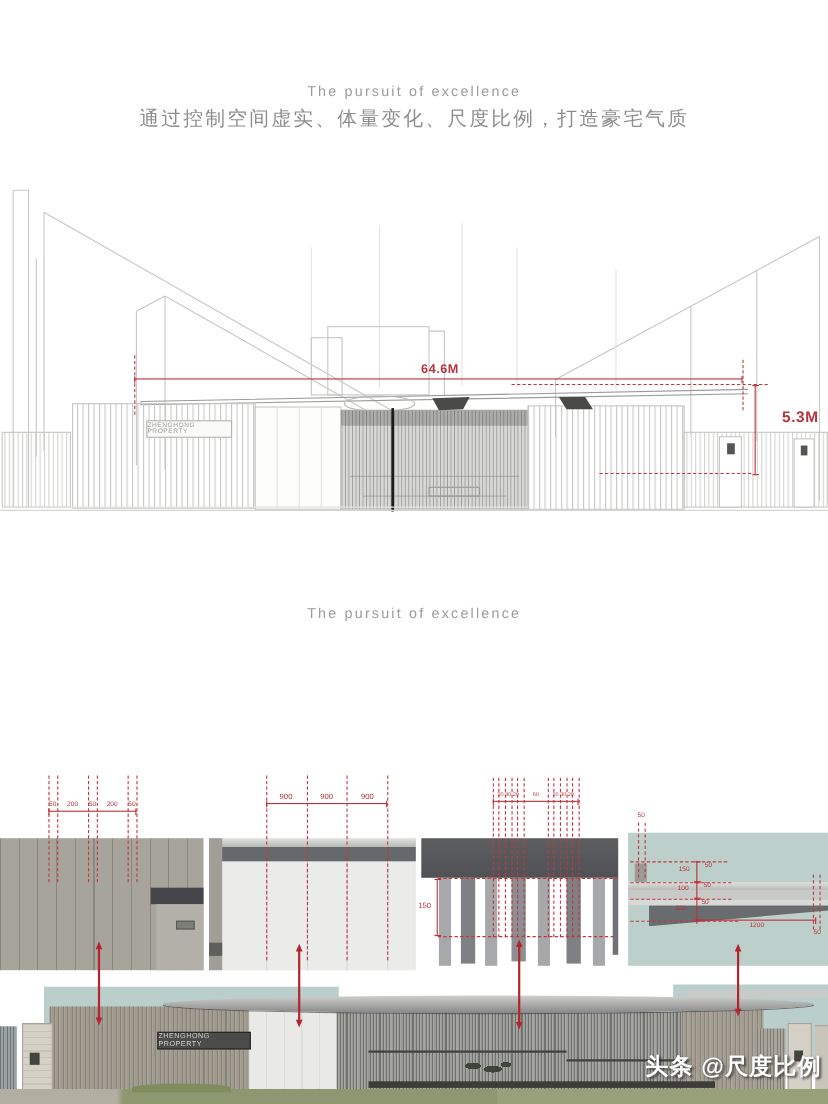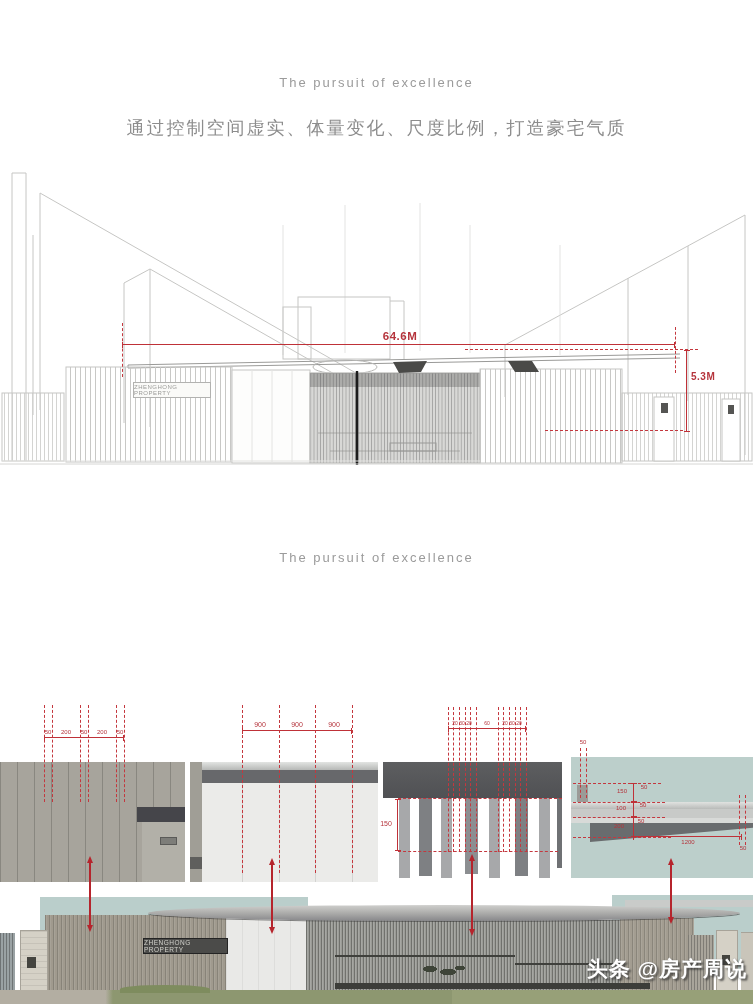--- a/index.html
+++ b/index.html
@@ -20,21 +20,21 @@
   .redh{position:absolute;height:0;border-top:1px solid #bf3138;}
   .redh::before,.redh::after{content:"";position:absolute;top:-3px;width:1px;height:6px;background:#bf3138;}
   .redh::before{left:0;}.redh::after{right:0;}
   .redv{position:absolute;width:0;border-left:1px solid #bf3138;}
   .redv::before,.redv::after{content:"";position:absolute;left:-3px;height:1px;width:6px;background:#bf3138;}
   .redv::before{top:0;}.redv::after{bottom:0;}
   .dim-label{position:absolute;color:#b5343c;font-size:7px;line-height:1;white-space:nowrap;
              transform:translateX(-50%);}
   .dim-label.t6{font-size:6px;}
   .dim-label.t5{font-size:5px;}
-  .dim-label.lg{font-size:10px;transform:none;font-weight:bold;letter-spacing:.5px;}
+  .dim-label.lg{font-size:14px;transform:none;font-weight:bold;letter-spacing:.5px;margin-left:20px;}
   .dim-label.lgc{font-size:11.5px;font-weight:bold;letter-spacing:.5px;}
   
   .conn-arrow{position:absolute;width:2px;background:#b5242c;z-index:30;}
   .conn-arrow::before{content:"";position:absolute;top:-6px;left:-2.5px;border-left:3.5px solid transparent;
       border-right:3.5px solid transparent;border-bottom:7px solid #b5242c;}
   .conn-arrow::after{content:"";position:absolute;bottom:-6px;left:-2.5px;border-left:3.5px solid transparent;
       border-right:3.5px solid transparent;border-top:7px solid #b5242c;}
   
   .panel{position:absolute;}
   .slat-grey{background:#a7a49c;background-image:repeating-linear-gradient(90deg,rgba(60,60,55,.28) 0 1px,rgba(0,0,0,0) 1px 17px);}
@@ -45,21 +45,21 @@
   .watermark{position:absolute;right:6px;top:955px;z-index:40;color:#fff;font-weight:bold;
              font-size:21px;letter-spacing:1px;white-space:nowrap;
              text-shadow:0 0 1px rgba(90,90,90,.6),2px 2px 2px rgba(50,50,50,.75);}
 </style>
 </head>
 <body>
 
 <div class="page">
 
   <div class="sec-sub" style="top:75px;">The pursuit of excellence</div>
-  <div class="sec-desc" style="top:116px;">通过控制空间虚实、体量变化、尺度比例，打造豪宅气质</div>
+  <div class="sec-desc" style="top:96px;">通过控制空间虚实、体量变化、尺度比例，打造豪宅气质</div>
 
   <div class="fig" style="top:165px;height:305px;">
     <svg width="753" height="305" viewBox="0 0 753 305">
       <defs>
         <pattern id="slat5" width="5" height="8" patternUnits="userSpaceOnUse">
           <path d="M0.5,0 V8" stroke="#c8c8c6" stroke-width="1"></path>
         </pattern>
         <pattern id="slat3" width="3.2" height="8" patternUnits="userSpaceOnUse">
           <path d="M0.4,0 V8" stroke="#9a9a98" stroke-width="0.8"></path>
         </pattern>
@@ -286,16 +286,16 @@
     <div class="sign-dark" style="left:143px;top:53px;width:83px;height:14px;">ZHENGHONG PROPERTY</div>
 
     <div style="position:absolute;left:0;top:105px;width:753px;height:14px;z-index:6;
                 background:linear-gradient(90deg,#b3aea2 0 14%,#8d9770 15% 60%,#97a078 60% 100%);"></div>
     <div style="position:absolute;left:120px;top:100px;width:90px;height:8px;z-index:6;border-radius:50% 50% 0 0;background:#7e8c5e;"></div>
   </div>
 
   <div class="watermark">
     <span>头条</span>
     <span> </span>
-    <span>@房产周说</span>
+    <span>@尺度比例</span>
   </div>
 
 </div>
 
 </body></html>

